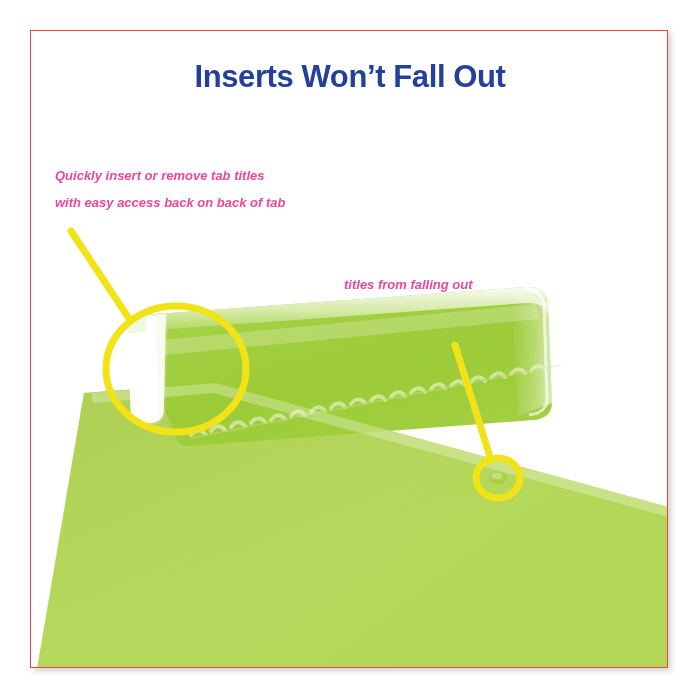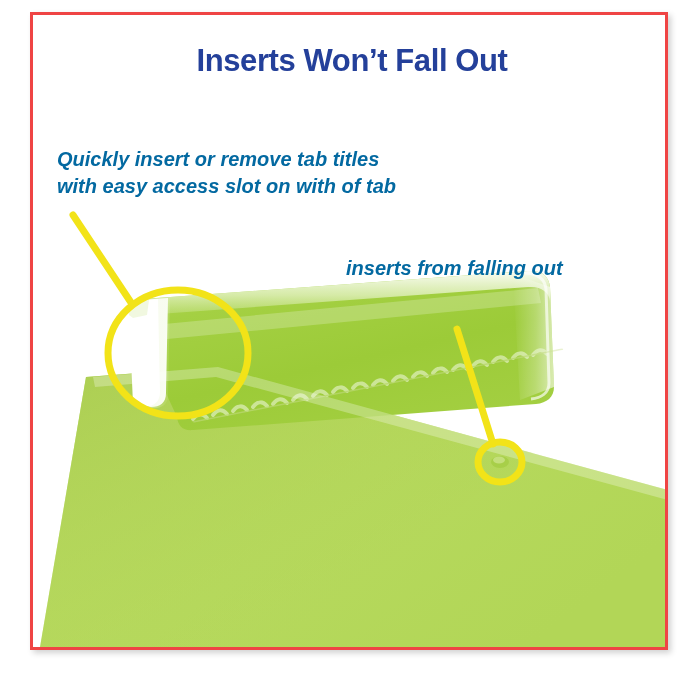--- a/index.html
+++ b/index.html
@@ -16,25 +16,25 @@
     position: relative;
     width: 700px;
     height: 700px;
     background: #ffffff;
   }
 
   
   #card {
     position: absolute;
     left: 30px;
-    top: 12px;
+    top: 30px;
     width: 638px;
     height: 638px;
     background: #ffffff;
-    border: 3px solid #ef4444;
+    border: 1px solid #ef4444;
     box-sizing: border-box;
     box-shadow: 3px 3px 6px rgba(0,0,0,0.18);
     overflow: hidden;
   }
 
   
   #headline {
     position: absolute;
     left: 0;
     top: 28px;
@@ -45,22 +45,22 @@
     font-weight: bold;
     letter-spacing: -0.4px;
     white-space: nowrap;
   }
 
   
   .callout {
     position: absolute;
     font-style: italic;
     font-weight: bold;
-    color: #0369a1;
-    font-size: 20px;
+    color: #ec4899;
+    font-size: 13px;
     line-height: 27px;
     white-space: nowrap;
   }
   #callout-left  { left: 24px;  top: 131px; }
   #callout-right { left: 313px; top: 240px; }
 
   
   #photo {
     position: absolute;
     left: 0;
@@ -201,25 +201,25 @@
 
         <ellipse cx="467" cy="447" rx="9" ry="6" fill="#9cc93a" opacity="0.55"></ellipse>
         <ellipse cx="466" cy="445" rx="6" ry="3.5" fill="#d7ea9e" opacity="0.6"></ellipse>
       </svg>
     </div>
 
     <div id="headline">Inserts Won’t Fall Out</div>
 
     <div class="callout" id="callout-left">
       <div>Quickly insert or remove tab titles</div>
-      <div>with easy access slot on with of tab</div>
+      <div>with easy access back on back of tab</div>
     </div>
 
     <div class="callout" id="callout-right">
-      <div>inserts from falling out</div>
+      <div>titles from falling out</div>
     </div>
 
     <div id="annotations">
       <svg width="638" height="638" viewBox="0 0 638 638" xmlns="http://www.w3.org/2000/svg">
         <g>
           <line x1="40" y1="200" x2="99" y2="289" stroke="#f2e318" stroke-width="7" stroke-linecap="round"></line>
           <ellipse cx="145" cy="338" rx="70" ry="63" fill="none" stroke="#f2e318" stroke-width="7"></ellipse>
         </g>
         <g>
           <line x1="424" y1="314" x2="460" y2="429" stroke="#f2e318" stroke-width="7" stroke-linecap="round"></line>

